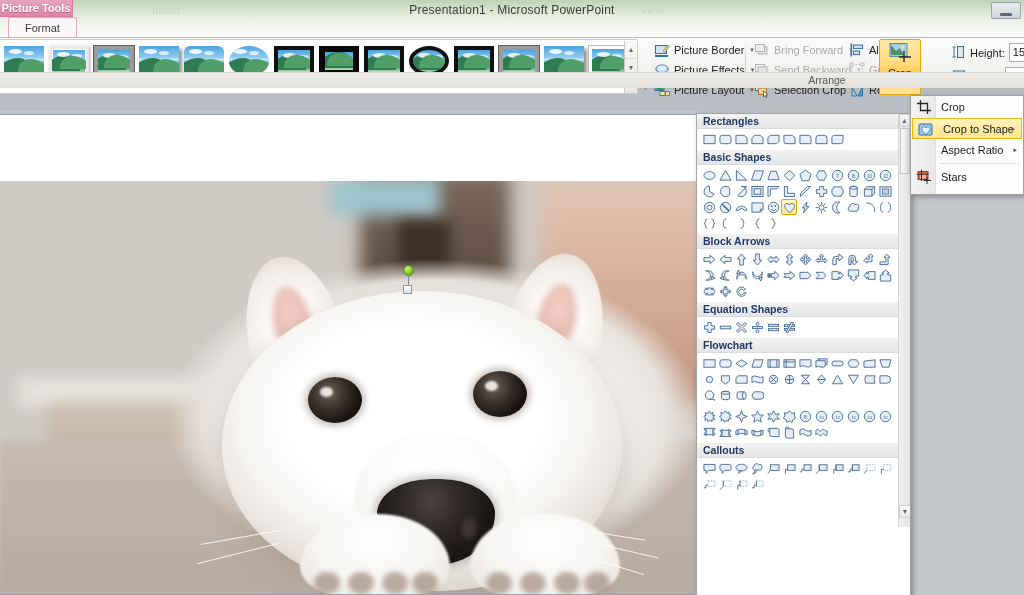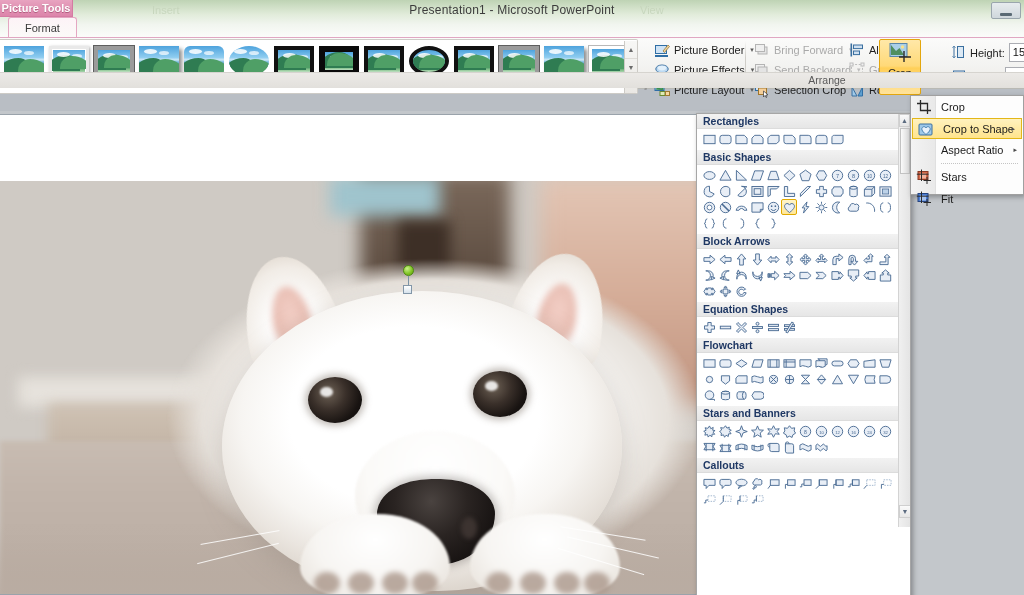--- a/index.html
+++ b/index.html
@@ -1321,21 +1321,20 @@
               <path d="M4 3 H10 A2 4 0 0 1 10 11 H4 A2 4 0 0 1 4 3 Z" fill="#e8eef6" stroke="#4a6b93" stroke-width="1"></path>
               <path d="M10 3 A2 4 0 0 0 10 11" fill="none" stroke="#4a6b93" stroke-width="1"></path>
             </svg>
           </div>
           <div class="shp">
             <svg width="13" height="13" viewBox="0 0 14 14">
               <path d="M3.4 3 H10.4 A3.6 4 0 0 1 10.4 11 H3.4 L1 7 Z" fill="#e8eef6" stroke="#4a6b93" stroke-width="1"></path>
             </svg>
           </div>
         </div>
-        <div class="sec-head">Stars and Banners</div>
         <div class="sec-body">
           <div class="shp">
             <svg width="13" height="13" viewBox="0 0 14 14">
               <path d="M7 1 L8.4 4 L11 2.6 L10.4 5.6 L13 6 L10.8 7.6 L12.6 10 L9.8 9.8 L9.6 12.6 L7.4 11 L5.6 13 L4.8 10.2 L2 11 L2.8 8.2 L.8 6.8 L3.4 5.6 L2.2 3 L5.2 3.6 Z" fill="#e8eef6" stroke="#4a6b93" stroke-width="1"></path>
             </svg>
           </div>
           <div class="shp">
             <svg width="13" height="13" viewBox="0 0 14 14">
               <path d="M7 .8 L8.6 3.4 L11 2.2 L10.8 5 L13.2 5.4 L11.4 7.2 L13 9.4 L10.2 9.6 L10 12.4 L7.6 11 L6 13.2 L4.8 10.6 L2.2 11.4 L2.6 8.6 L.6 7 L2.8 5.4 L1.8 2.8 L4.8 3.4 Z" fill="#e8eef6" stroke="#4a6b93" stroke-width="1"></path>
             </svg>
@@ -1587,26 +1586,15 @@
         <svg width="16" height="16" viewBox="0 0 16 16">
           <rect x="2" y="2.5" width="10" height="8" fill="#d76b4b" stroke="#8a3b26"></rect>
           <rect x="4" y="4.5" width="6" height="5" fill="#f0b4a0"></rect>
           <path d="M5.5 0.5 L5.5 12 M0.8 5.2 L12.5 5.2" stroke="#2a2a2a" stroke-width="1" fill="none"></path>
           <path d="M11 8 L11 15 M7.5 11.5 L15 11.5" stroke="#2a2a2a" stroke-width="1" fill="none"></path>
         </svg>
       </span>
       <span>Stars</span>
     </div>
 
-    <div class="mi">
-      <span class="mico">
-        <svg width="16" height="16" viewBox="0 0 16 16">
-          <rect x="2" y="2.5" width="10" height="8" fill="#4b7fd7" stroke="#26447f"></rect>
-          <rect x="4" y="4.5" width="6" height="5" fill="#a8c4f0"></rect>
-          <path d="M5.5 0.5 L5.5 12 M0.8 5.2 L12.5 5.2" stroke="#2a2a2a" stroke-width="1" fill="none"></path>
-          <path d="M11 8 L11 15 M7.5 11.5 L15 11.5" stroke="#2a2a2a" stroke-width="1" fill="none"></path>
-        </svg>
-      </span>
-      <span>Fit</span>
-    </div>
   </div>
 
 </div>
 
 </body></html>

